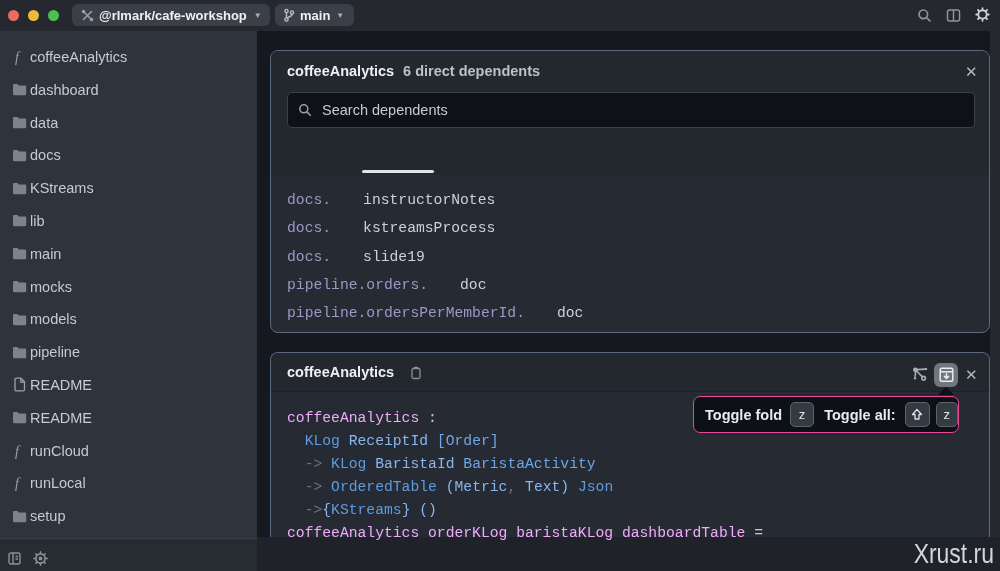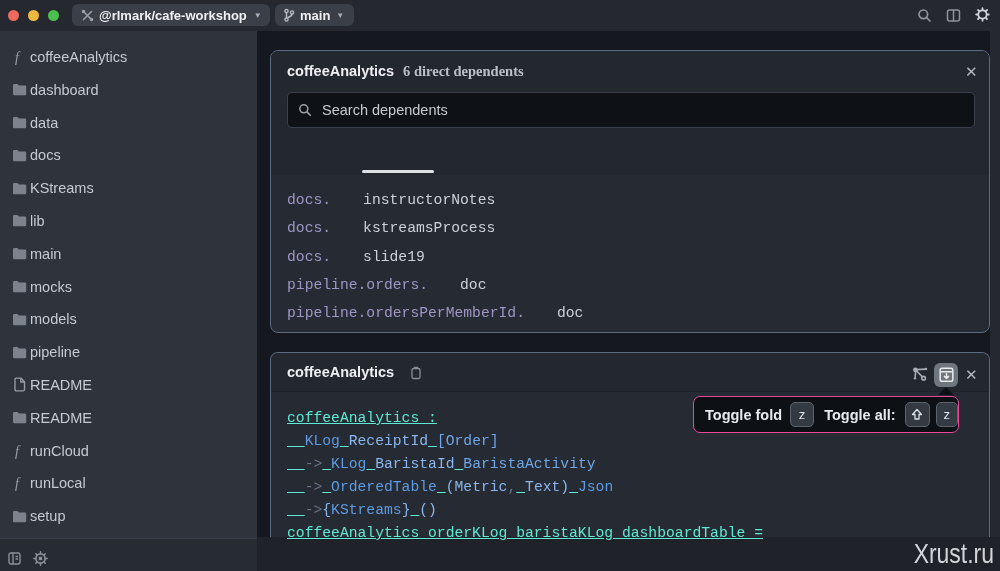--- a/index.html
+++ b/index.html
@@ -21,39 +21,39 @@
   .sitem .tx { margin-left:3px; color:#c6cad1; font-size:14.5px; }
   #sbbottom { position:absolute; left:0; top:507px; width:257px; height:33px;
               background:#272b32; border-top:1px solid #3b4047; }
 
   
   .panel { position:absolute; left:270px; width:720px; background:#262a32;
            border:1px solid #5b6a80; border-radius:8px; }
   #panel1 { top:50px; height:283px; }
   #panel2 { top:352px; height:185px; border-bottom:none; border-radius:8px 8px 0 0; }
   .ptitle { font-weight:bold; font-size:14.5px; color:#edeff3; }
-  .psub { font-weight:600; font-size:14.5px; color:#bcc1c9;font-family:Liberation Serif, serif; }
+  .psub { font-weight:600; font-size:14.5px; color:#bcc1c9; }
   .xclose { position:absolute; color:#b4b8bf; font-size:15px; }
 
   #search { position:absolute; left:16px; top:41px; width:688px; height:36px; background:#0e1116;
             border:1px solid #3a414c; border-radius:5px; display:flex; align-items:center; }
   #search .ph { color:#c7cad1; font-size:14.5px; margin-left:10px; }
 
   #tabs { position:absolute; left:0; top:87px; width:718px; height:37px; border-bottom:2px solid #1b1f27; }
   .tab { position:absolute; top:0; height:37px; display:flex; align-items:center; font-size:13px; }
   #underline { position:absolute; left:91px; top:119px; width:72px; height:2.5px; background:#dfe2e7; border-radius:2px; }
 
   .mono { font-family:"Liberation Mono", monospace; }
   #dlist { position:absolute; left:16px; top:135px; }
   .drow { height:28.3px; display:flex; align-items:center; font-size:14.7px;gap:32px; }
   .pu { color:#9d97c6; } .wh { color:#ccd0d9; }
 
   #code { position:absolute; left:16px; top:54px; font-size:14.7px; line-height:23px; white-space:pre;
           font-family:"Liberation Mono", monospace; }
-  .c-gray { color:#5eead4;text-decoration:underline; } .c-ar { color:#6b7386; }
+  .c-gray { color:#f0abfc; } .c-ar { color:#6b7386; }
   .c-b1 { color:#5d9be2; } .c-b2 { color:#8ab6ee; } .c-b3 { color:#6ea6e8; }
 
   
   #tooltip { position:absolute; left:693px; top:396px; width:266px; height:37px; background:#0d1015;
              border:1px solid #ec4899; border-radius:7px; display:flex; align-items:center; z-index:5;
              white-space:nowrap; }
   #tooltip .tt { color:#e8eaee; font-size:14.5px; font-weight:600; }
   .key { height:25px; background:#343a42; border:1px solid #5d636c; border-radius:5px;
          display:inline-flex; align-items:center; justify-content:center; color:#dfe2e7; font-size:13px; }
   #ttcaret { position:absolute; left:938px; top:387px; width:0; height:0; z-index:6;

